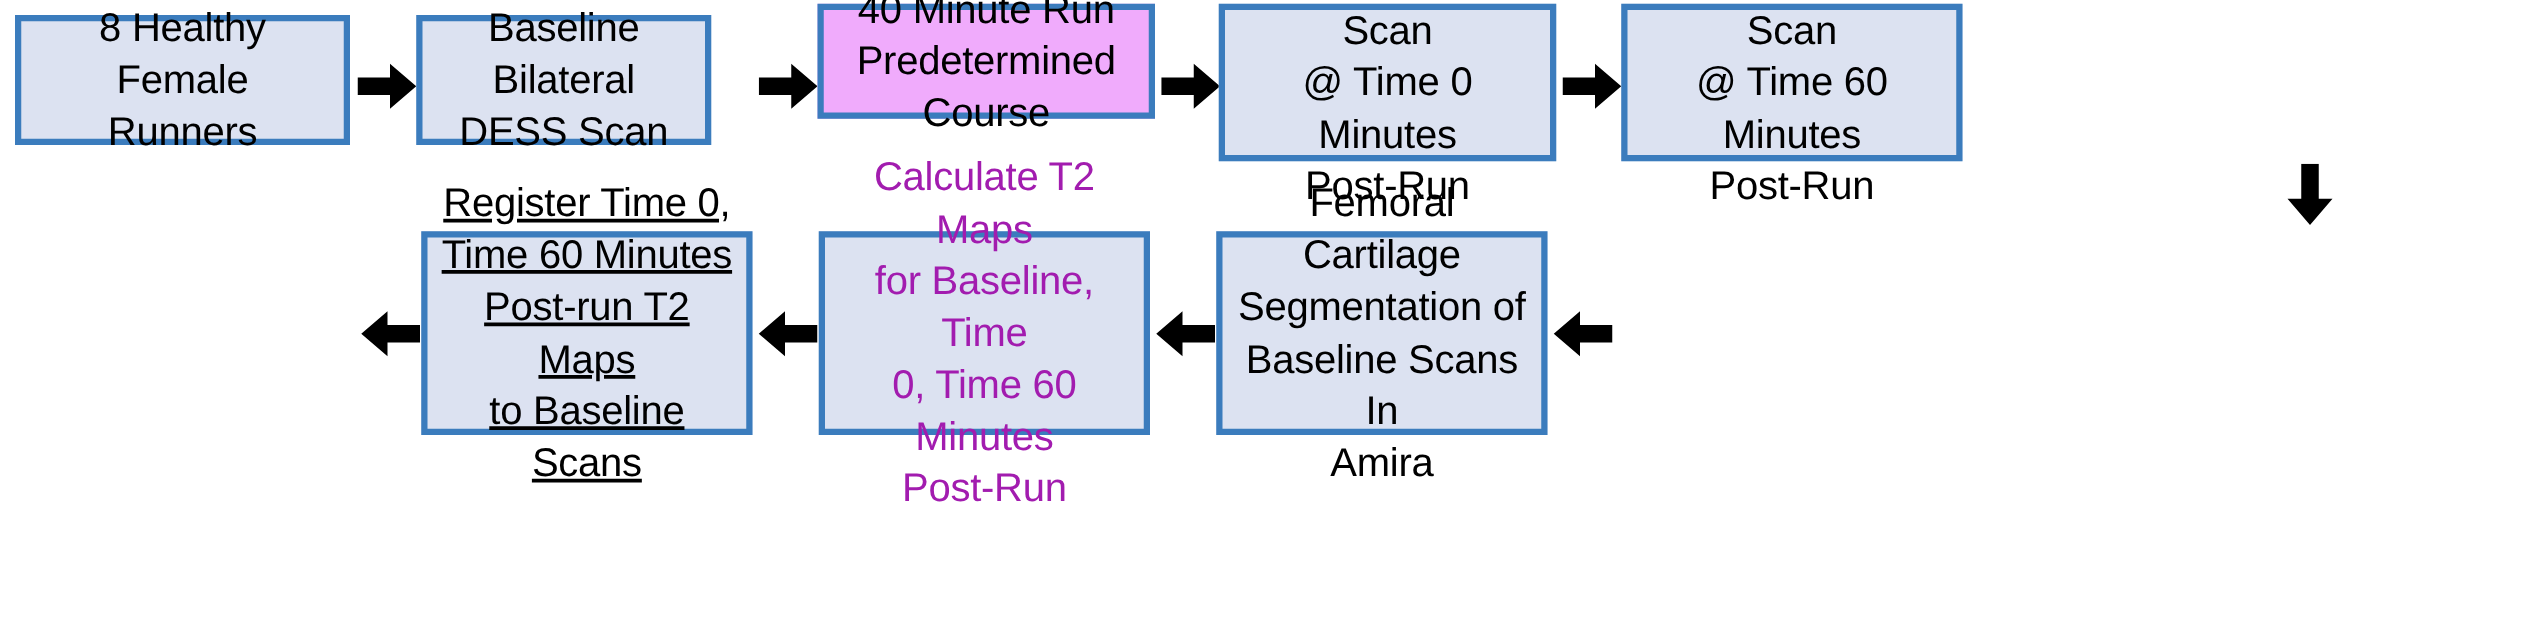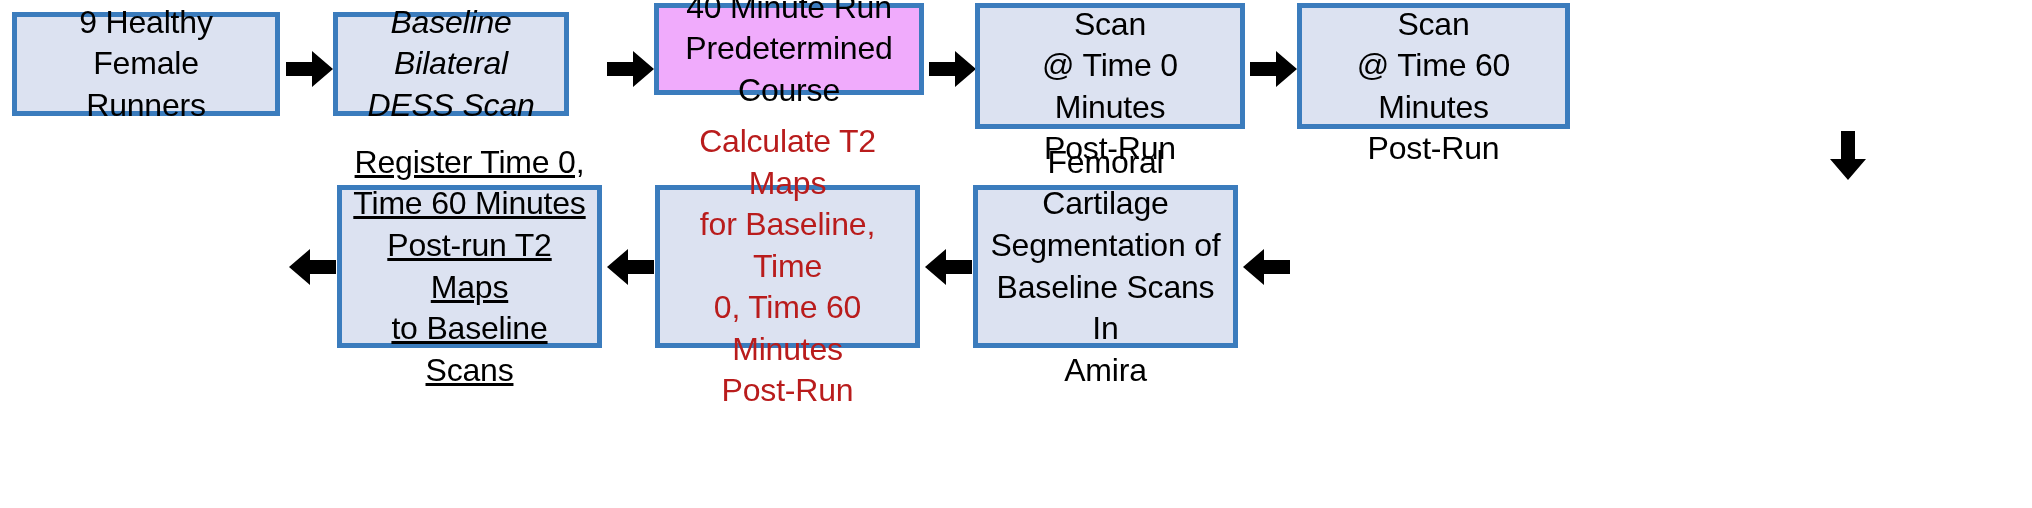--- a/index.html
+++ b/index.html
@@ -46,31 +46,31 @@
   }
   .arrow svg { display: block; }
   .arrow path { fill: #000000; }
 </style>
 </head>
 <body>
 
 <div id="canvas" style="background: rgb(255, 255, 255);">
 
   <div class="node" style="left: 12px; top: 12px; width: 268px; height: 104px; background: rgb(220, 226, 241); border-color: rgb(59, 124, 189);">
-    <span class="node-label" style="color: rgb(0, 0, 0);">9 Healthy Female
+    <span class="node-label" style="color: rgb(0, 0, 0);">8 Healthy Female
 Runners</span>
   </div>
 
   <div class="arrow" style="left:286px; top:50px;">
     <svg width="48" height="38" viewBox="0 0 48 38" aria-hidden="true">
       <path d="M0,12 L26,12 L26,1 L47,19 L26,37 L26,26 L0,26 Z" fill="#000000"></path>
     </svg>
   </div>
 
-  <div class="node" style="left: 333px; top: 12px; width: 236px; height: 104px; background: rgb(220, 226, 241); border-color: rgb(59, 124, 189); font-style: italic;">
+  <div class="node" style="left: 333px; top: 12px; width: 236px; height: 104px; background: rgb(220, 226, 241); border-color: rgb(59, 124, 189);">
     <span class="node-label" style="color: rgb(0, 0, 0);">Baseline Bilateral
 DESS Scan</span>
   </div>
 
   <div class="arrow" style="left:607px; top:50px;">
     <svg width="48" height="38" viewBox="0 0 48 38" aria-hidden="true">
       <path d="M0,12 L26,12 L26,1 L47,19 L26,37 L26,26 L0,26 Z" fill="#000000"></path>
     </svg>
   </div>
 
@@ -124,21 +124,21 @@
 to Baseline Scans</span>
   </div>
 
   <div class="arrow" style="left:606px; top:248px;">
     <svg width="48" height="38" viewBox="0 0 48 38" aria-hidden="true">
       <path d="M48,12 L22,12 L22,1 L1,19 L22,37 L22,26 L48,26 Z" fill="#000000"></path>
     </svg>
   </div>
 
   <div class="node" style="left: 655px; top: 185px; width: 265px; height: 163px; background: rgb(220, 226, 241); border-color: rgb(59, 124, 189);">
-    <span class="node-label" style="color: #b91c1c;">Calculate T2 Maps
+    <span class="node-label" style="color: #a21caf;">Calculate T2 Maps
 for Baseline, Time
 0, Time 60 Minutes
 Post-Run</span>
   </div>
 
   <div class="arrow" style="left:924px; top:248px;">
     <svg width="48" height="38" viewBox="0 0 48 38" aria-hidden="true">
       <path d="M48,12 L22,12 L22,1 L1,19 L22,37 L22,26 L48,26 Z" fill="#000000"></path>
     </svg>
   </div>

